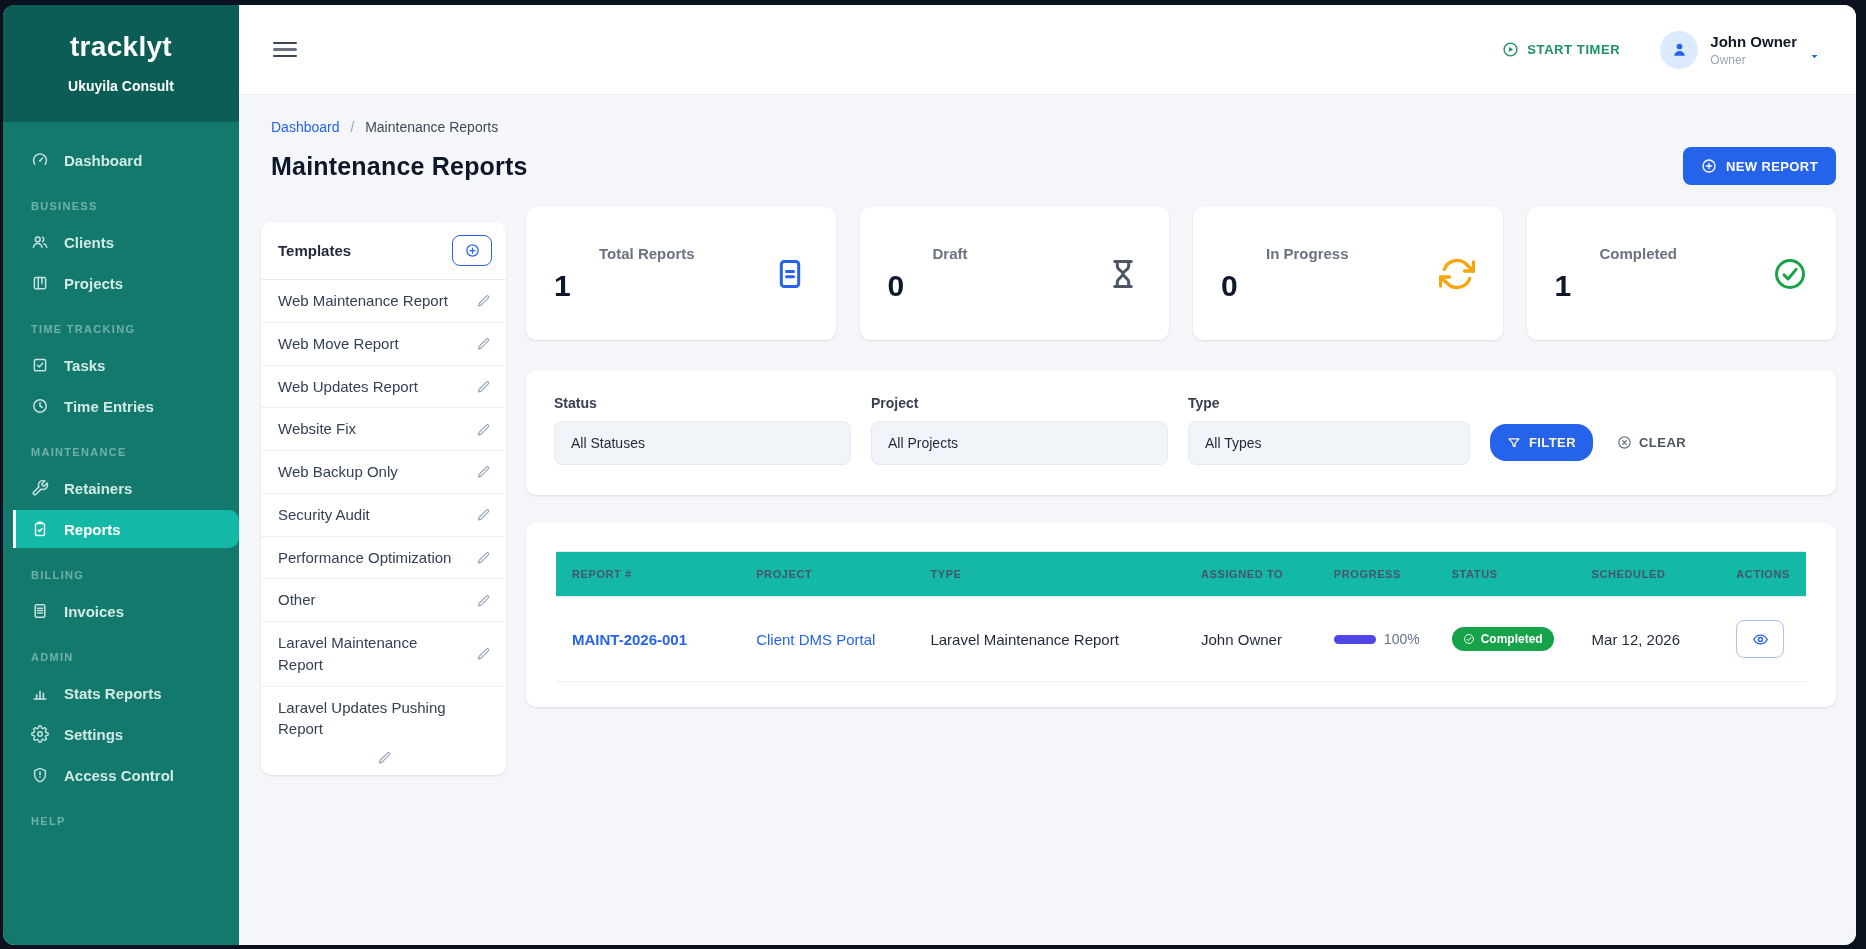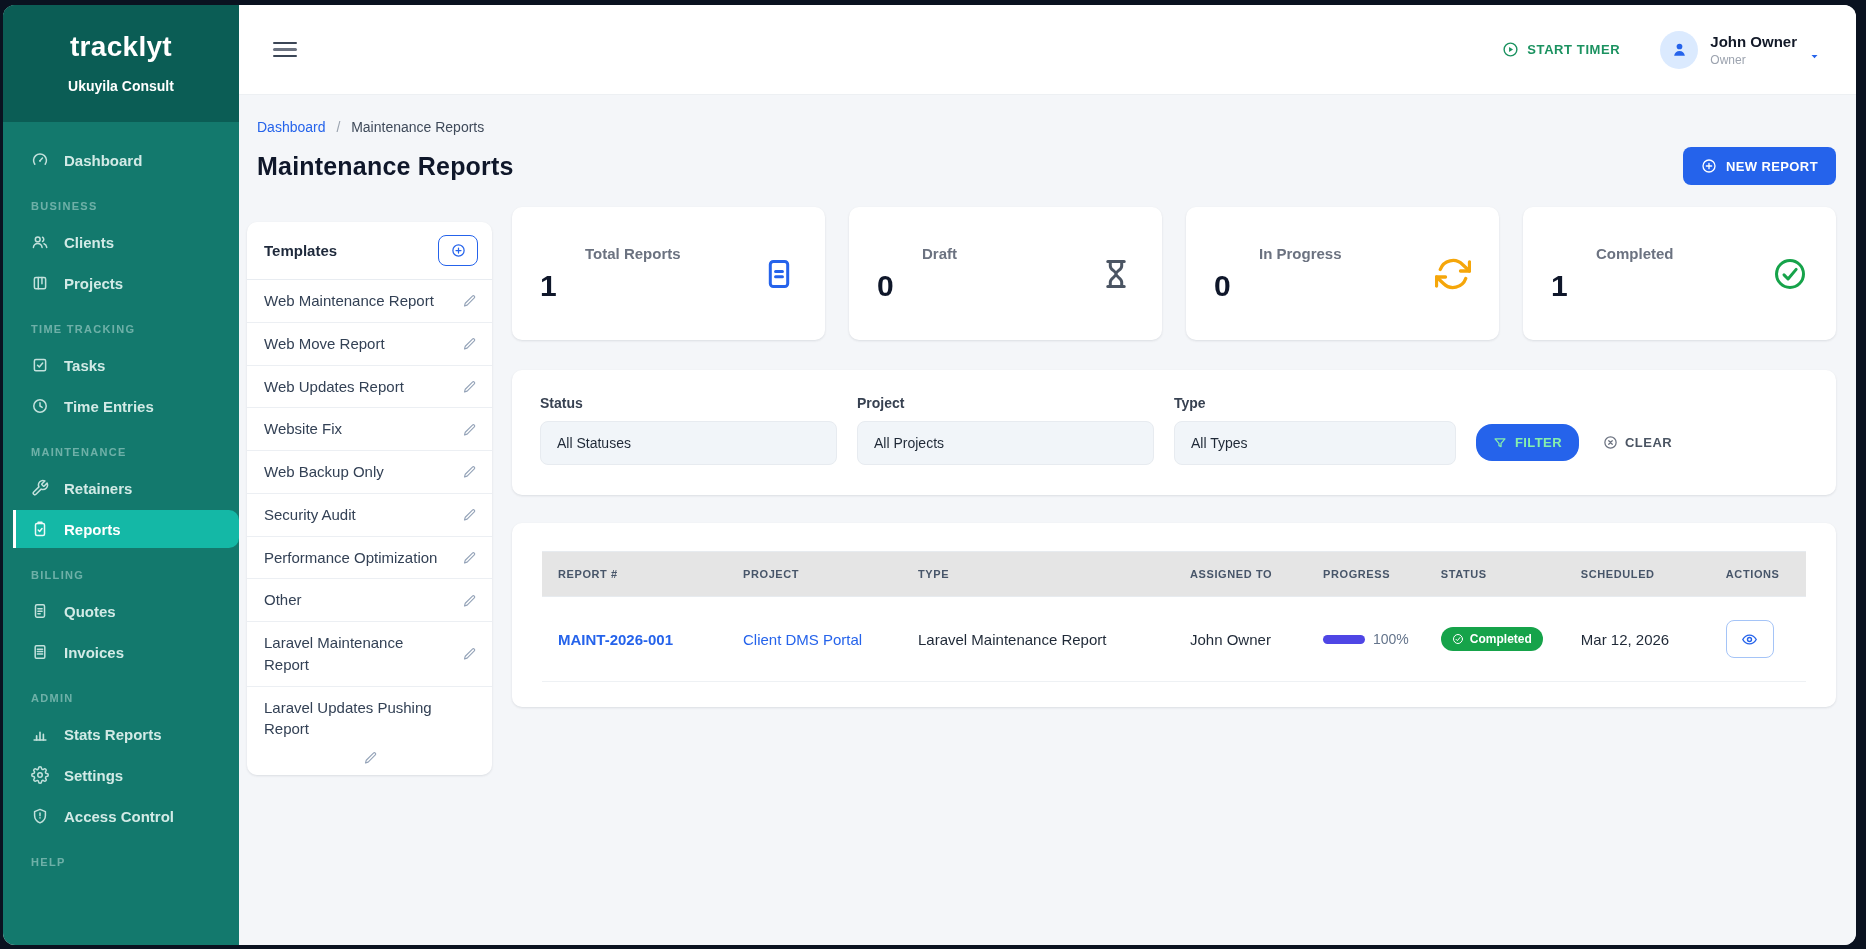--- a/index.html
+++ b/index.html
@@ -76,21 +76,21 @@
   .avatar {
     width: 38px; height: 38px; border-radius: 50%;
     background: #dbeafe; color: #2563eb;
     display: flex; align-items: center; justify-content: center;
   }
   .avatar .ic { width: 19px; height: 19px; }
   .uname { font-size: 15px; font-weight: 700; color: #111827; }
   .urole { font-size: 12px; color: #9ca3af; margin-top: 3px; }
   .caret { color: #2563eb; width: 11px; height: 11px; margin-top: 14px; }
   
-  .content { flex: 1; padding: 22px 20px 0 8px; overflow: hidden; background: #f4f6f9; }
+  .content { flex: 1; padding: 22px 20px 0 22px; overflow: hidden; background: #f4f6f9; }
   .breadcrumb { margin: 2px 0 12px 10px; font-size: 14px; }
   .breadcrumb .bc-home { color: #2563eb; cursor: pointer; }
   .breadcrumb .bc-sep { color: #9aa3af; margin: 0 7px; }
   .breadcrumb .bc-cur { color: #3f4a5a; }
   .title-row { display: flex; align-items: center; justify-content: space-between; margin: 0 0 22px 10px; }
   .page-title { font-size: 25px; font-weight: 700; color: #0f172a; letter-spacing: .2px; }
   .btn-primary {
     display: inline-flex; align-items: center; gap: 9px;
     background: #2563eb; color: #fff;
     font-size: 13px; font-weight: 700; letter-spacing: .4px;
@@ -143,36 +143,36 @@
   .flabel { font-size: 14px; font-weight: 600; color: #374151; margin-bottom: 10px; }
   .fselect {
     height: 44px; background: #f1f5f9;
     border: 1px solid #e7ebf0; border-radius: 8px;
     display: flex; align-items: center; padding: 0 16px;
     font-size: 14px; color: #1f2937; cursor: pointer;
   }
   .fbtns { display: flex; align-items: center; gap: 24px; margin: 0 0 4px 0; }
   .btn-filter {
     display: inline-flex; align-items: center; gap: 8px;
-    background: #2563eb; color: #86efac; border: none; border-radius: 16px;
+    background: #2563eb; color: #fef9c3; border: none; border-radius: 16px;
     font-size: 13px; font-weight: 700; letter-spacing: .4px;
     padding: 11px 17px; cursor: pointer; font-family: inherit;
   }
   .btn-filter .ic { width: 14px; height: 14px; }
   .btn-clear {
     display: inline-flex; align-items: flex-start; gap: 7px;
     background: none; border: none; cursor: pointer; font-family: inherit;
     color: #4b5563; font-size: 13px; font-weight: 700; letter-spacing: .5px;
   }
   .btn-clear .ic { width: 15px; height: 15px; color: #6b7280; }
   
   .table-card { padding: 28px 30px 25px; }
   table { width: 100%; border-collapse: collapse; }
   thead th {
-    background: #e5e5e5;
+    background: #14b8a6;
     border-top: 1px solid #e7ebef; border-bottom: 1px solid #e7ebef;
     font-size: 11px; font-weight: 700; color: #475569; letter-spacing: .6px;
     text-align: left; padding: 16px 16px;
     white-space: nowrap;
   }
   tbody td {
     padding: 23px 16px; border-bottom: 1px solid #eef1f4;
     font-size: 15px; color: #1f2937; vertical-align: middle;
   }
   .c-report { width: 185px; } .c-project { width: 175px; } .c-type { width: 272px; }
@@ -372,28 +372,20 @@
       <div class="nav-item active">
         <span class="ic">
             <svg>
               <use href="#i-clipboard-check"></use>
             </svg>
           </span>
         <span>Reports</span>
       </div>
 
       <div class="sec-label">BILLING</div>
-      <div class="nav-item">
-        <span class="ic">
-            <svg>
-              <use href="#i-file-lines"></use>
-            </svg>
-          </span>
-        <span>Quotes</span>
-      </div>
       <div class="nav-item">
         <span class="ic">
             <svg>
               <use href="#i-file-invoice"></use>
             </svg>
           </span>
         <span>Invoices</span>
       </div>
 
       <div class="sec-label">ADMIN</div>

